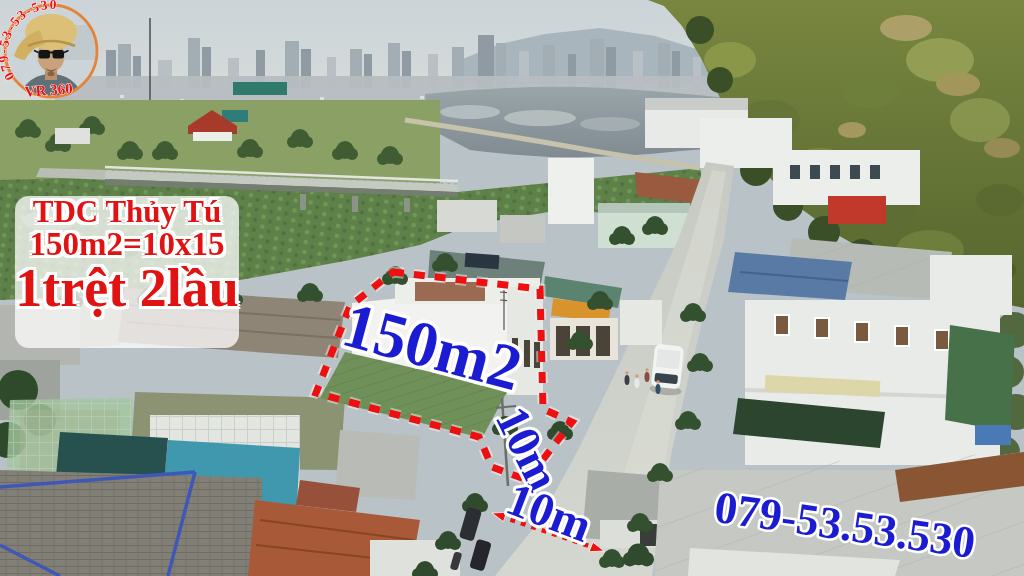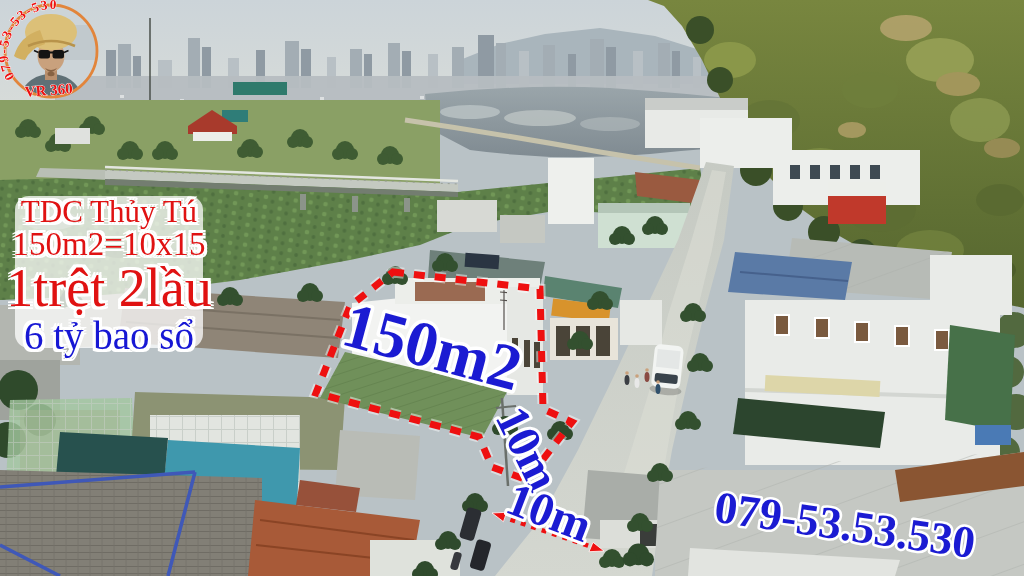--- a/index.html
+++ b/index.html
@@ -9,24 +9,24 @@
     --panel-blue:#1717d4;
     --outline-white:#ffffff;
     --avatar-ring:#e2853b;
   }
   html,body{margin:0;padding:0;background:#222;}
   .stage{position:relative;width:1024px;height:576px;overflow:hidden;
          background:#b9c2c6;font-family:"Liberation Serif",serif;}
   .scene{position:absolute;left:0;top:0;width:1024px;height:576px;display:block;}
 
   
-  .panel{position:absolute;left:15px;top:196px;width:188px;height:152px;
+  .panel{position:absolute;left:15px;top:196px;width:224px;height:152px;
          background:rgba(255,255,255,0.75);border-radius:14px;
          display:flex;flex-direction:column;align-items:center;justify-content:flex-start;
-         line-height:1.02;font-weight:normal;text-align:center;z-index:4;}
+         line-height:1.02;font-weight:bold;text-align:center;z-index:4;}
   .panel .l{white-space:nowrap;
     text-shadow:-3px -3px 0 #fff,3px -3px 0 #fff,-3px 3px 0 #fff,3px 3px 0 #fff,
                  0 -3px 0 #fff,0 3px 0 #fff,-3px 0 0 #fff,3px 0 0 #fff;}
   .l1{font-size:31px;color:var(--panel-red);}
   .l2{font-size:33px;color:var(--panel-red);}
   .l3{font-size:54px;color:var(--panel-red);}
   .l4{font-size:39px;color:var(--panel-blue);}
 
   
   .lbl{font-family:"Liberation Serif",serif;font-weight:bold;
@@ -475,15 +475,14 @@
       <textPath href="#avatarArc" startOffset="0">079-53-53-530</textPath>
     </text>
     <text class="redcurve" x="49" y="95" font-size="15" text-anchor="middle" transform="rotate(-4 49 95)">VR 360</text>
   </g>
 </svg>
 
 <div class="panel">
   <div class="l l1">TDC Thủy Tú</div>
   <div class="l l2">150m2=10x15</div>
   <div class="l l3">1trệt 2lầu</div>
-  <div class="l l4">6 tỷ bao sổ</div>
 </div>
 </div>
 
 </body></html>

